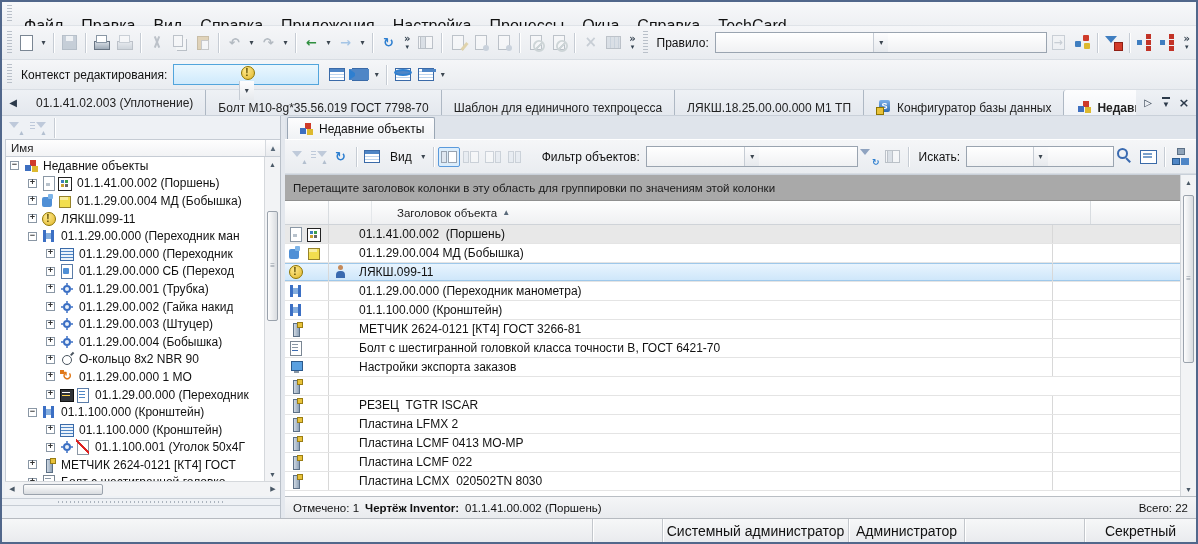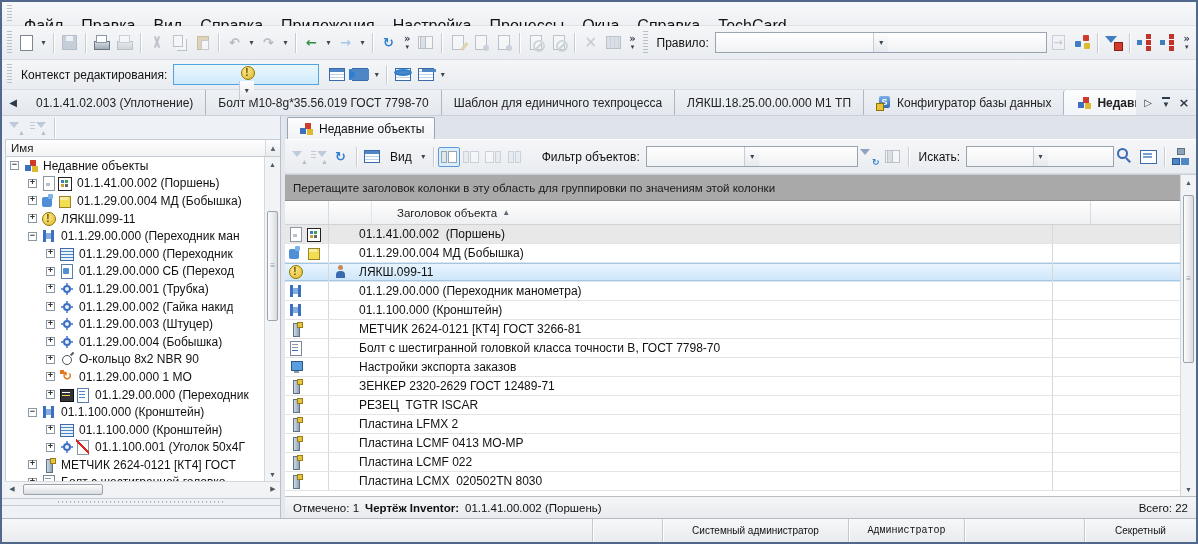--- a/index.html
+++ b/index.html
@@ -67,21 +67,21 @@
   .tblic.hd::after{content:"";position:absolute;top:6px;width:14px;height:3px;background:#4f86c6;}
   .tbl-arrow::after{content:"";position:absolute;right:2px;bottom:3px;border-top:4px solid transparent;border-bottom:4px solid transparent;border-left:6px solid #2e7fd0;}
   .tbl-search::after{content:"";position:absolute;right:2px;bottom:2px;width:5px;height:5px;border:2px solid #2e7fd0;border-radius:50%;}
   .tbl-plus::after{content:"+";position:absolute;right:1px;bottom:0;font:bold 11px/1 "DejaVu Sans",sans-serif;color:#2f8f3f;}
 
   
   .tabbar{height:26px;display:flex;align-items:stretch;background:linear-gradient(#eef1f5,#e4e8ee);border-bottom:1px solid #c9d0d9;flex:none;}
   .tnav{width:22px;display:flex;align-items:center;justify-content:center;font-size:10px;color:#2c3a4a;flex:none;}
   .tabs{display:flex;align-items:stretch;flex:1;overflow:hidden;}
   .dtab{display:flex;align-items:center;padding:0 12px;font-size:12px;color:#222;white-space:nowrap;gap:5px;}
-  .dtab + .dtab{border-left:1px solid #aeb8c4;}
+  .dtab + .dtab{border-left:1px solid #aeb8c4;align-items:flex-end;}
   .dtab.active{font-weight:bold;background:linear-gradient(#fdfdfe,#f1f4f8);border-left:1px solid #aeb8c4;border-right:1px solid #aeb8c4;border-radius:3px 3px 0 0;}
   .tabbar-right{display:flex;align-items:center;gap:2px;padding:0 4px;flex:none;}
   .tri{width:16px;height:16px;display:flex;align-items:center;justify-content:center;font-size:10px;color:#2c3a4a;}
   .tri.menu span{border-top:2px solid #2c3a4a;padding-top:1px;font-size:8px;}
   .tri.close{font:bold 13px/1 "DejaVu Sans",sans-serif;}
 
   
   .workspace{flex:1;display:flex;overflow:hidden;}
   .leftpanel{width:279px;flex:none;display:flex;flex-direction:column;background:#eef1f5;border-right:1px solid #b9c0c9;}
   .lp-toolbar{height:23px;display:flex;align-items:center;padding-left:4px;gap:2px;flex:none;}
@@ -151,21 +151,21 @@
   .oc2{width:24px;justify-content:center;}
   .oc3{width:700px;padding-left:6px;border-right:1px solid #d8d8d8;white-space:pre;overflow:hidden;}
   .oc4{flex:1;}
   .orow.hot{background:#e8e8e8;}
   .orow.selrow{background:linear-gradient(#eaf5fe,#cde6fa);box-shadow:inset 0 1px 0 #9ec8ea,inset 0 -1px 0 #9ec8ea;}
   .rp-status{height:22px;flex:none;display:flex;align-items:center;background:linear-gradient(#f4f5f7,#e9ebee);border-top:1px solid #b9bec4;padding:0 8px;font-size:11.5px;color:#111;gap:6px;}
   .rp-status .bold{font-weight:bold;}
   .spacer{flex:1;}
 
   
-  .statusbar{height:24px;flex:none;display:flex;align-items:stretch;background:linear-gradient(#f6f7f8,#e9ebee);border-top:1px solid #b6bac0;font-size:10px;color:#111;}
+  .statusbar{height:24px;flex:none;display:flex;align-items:stretch;background:linear-gradient(#f6f7f8,#e9ebee);border-top:1px solid #b6bac0;font-size:14px;color:#111;}
   .scell{display:flex;align-items:center;justify-content:center;border-left:1px solid #c3c7cc;box-shadow:inset 1px 0 0 #fff;white-space:nowrap;padding:0 8px;}
   .scell.grow{flex:1;border-left:none;box-shadow:none;}
 
   
   .ic{display:inline-block;width:16px;height:16px;position:relative;flex:none;}
   .ic-cubes::before{content:"";position:absolute;left:2px;top:7px;width:6px;height:6px;background:#3d6fc0;box-shadow:5px -5px 0 #cf3b2a,7px 1px 0 #ddb92f;}
   .ic-draw::before{content:"";position:absolute;left:2px;top:1px;width:10px;height:13px;background:#fff;border:1px solid #8a97a5;}
   .ic-draw::after{content:"";position:absolute;left:5px;top:8px;width:4px;height:3px;background:#b8c2cc;}
   .ic-grid::before{content:"";position:absolute;left:1px;top:2px;width:12px;height:12px;background:#fff;border:1.5px solid #222;}
   .ic-grid::after{content:"";position:absolute;left:4px;top:5px;width:3px;height:3px;background:#3f7ec0;box-shadow:4px 0 0 #3da04a,0 4px 0 #c8a22e,4px 4px 0 #666;}
@@ -678,21 +678,21 @@
               </div>
 
               <div class="orow">
                 <span class="ocell oc1">
                   <span class="ic ic-docline"></span>
 
                 </span>
                 <span class="ocell oc2">
                   
                 </span>
-                <span class="ocell oc3">Болт с шестигранной головкой класса точности В, ГОСТ 7798-70</span>
+                <span class="ocell oc3">Болт с шестигранной головкой класса точности В, ГОСТ 6421-70</span>
                 <span class="ocell oc4"></span>
               </div>
 
               <div class="orow">
                 <span class="ocell oc1">
                   <span class="ic ic-export"></span>
 
                 </span>
                 <span class="ocell oc2">
                   
@@ -702,21 +702,20 @@
               </div>
 
               <div class="orow">
                 <span class="ocell oc1">
                   <span class="ic ic-tool"></span>
 
                 </span>
                 <span class="ocell oc2">
                   
                 </span>
-                <span class="ocell oc3">ЗЕНКЕР 2320-2629 ГОСТ 12489-71</span>
                 <span class="ocell oc4"></span>
               </div>
 
               <div class="orow">
                 <span class="ocell oc1">
                   <span class="ic ic-tool"></span>
 
                 </span>
                 <span class="ocell oc2">
                   
@@ -788,17 +787,17 @@
         <span class="spacer"></span>
         <span>Всего: 22</span>
       </div>
     </div>
   </div>
 
   <div class="statusbar">
     <span class="scell grow"></span>
     <span class="scell" style="width:70px;"></span>
     <span class="scell" style="width:186px;">Системный администратор</span>
-    <span class="scell" style="width:116px;font-family:Liberation Mono, monospace;">Администратор</span>
+    <span class="scell" style="width:116px;">Администратор</span>
     <span class="scell" style="width:120px;"></span>
     <span class="scell" style="width:112px;">Секретный</span>
   </div>
 </div>
 
 </body></html>

